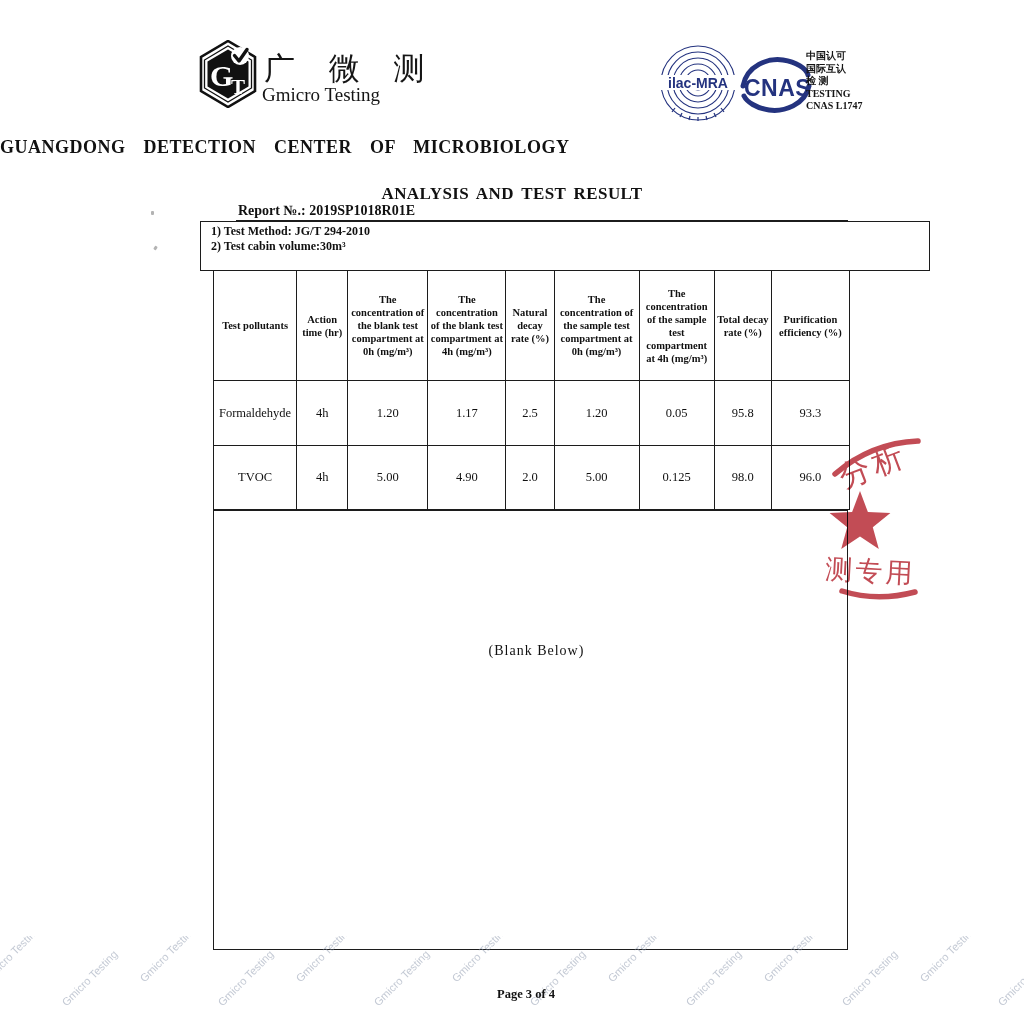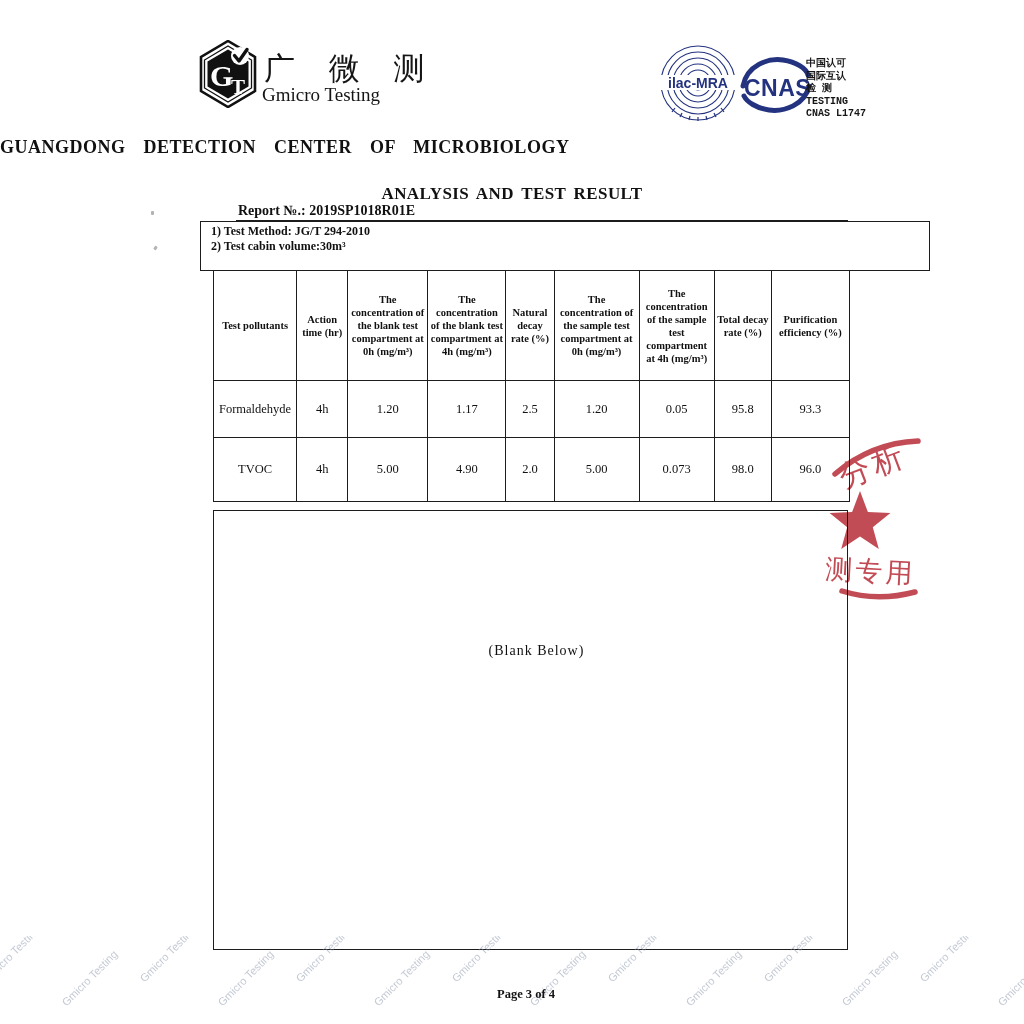--- a/index.html
+++ b/index.html
@@ -8,40 +8,40 @@
     background:#ffffff;font-family:"Liberation Serif",serif;color:#111;
   }
   .abs{position:absolute;}
 
   
   .gt-logo{left:196px;top:40px;width:64px;height:68px;}
   .cn-name{left:264px;top:48px;font-size:31px;letter-spacing:13px;font-weight:500;color:#151515;white-space:nowrap;}
   .en-name{left:262px;top:84px;font-size:19px;color:#151515;white-space:nowrap;}
   .ilac-logo{left:658px;top:44px;width:80px;height:78px;}
   .cnas-logo{left:740px;top:56px;width:72px;height:58px;}
-  .acc-text{left:806px;top:58px;width:92px;font-family:Liberation Mono, monospace;}
+  .acc-text{left:806px;top:50px;width:92px;font-family:Liberation Serif, serif;}
   .acc-line{font-size:10px;font-weight:bold;line-height:12.5px;color:#151515;white-space:nowrap;}
 
   
   .center-name{left:0;right:0;top:137px;text-align:left;font-size:18px;font-weight:bold;word-spacing:13px;letter-spacing:.5px;}
   .doc-title{left:0;right:0;top:184px;text-align:center;font-size:17px;font-weight:bold;word-spacing:3px;letter-spacing:.4px;}
   .report-no{left:238px;top:203px;font-size:14px;font-weight:bold;}
   .report-underline{left:236px;top:219.5px;width:612px;height:1.8px;background:#1c1c1c;}
 
   
   .notes-box{left:200px;top:221px;width:730px;height:50px;border:1.5px solid #1c1c1c;box-sizing:border-box;padding:2px 0 0 10px;}
   .note-line{font-size:12px;font-weight:bold;line-height:15.3px;white-space:nowrap;}
 
   
   .table-wrap{left:213px;top:270px;width:637px;}
   table{border-collapse:collapse;table-layout:fixed;width:637px;}
   th,td{border:1.5px solid #1c1c1c;text-align:center;vertical-align:middle;padding:1px 2px;box-sizing:border-box;background:transparent;}
   th{font-size:10.5px;font-weight:bold;line-height:13px;font-family:"Liberation Serif",serif;}
   td{font-size:12.5px;}
-  tr.hdr{height:110px;} tr.r1{height:57px;} tr.r2{height:64px;}
+  tr.hdr{height:110px;} tr.r1{height:65px;} tr.r2{height:64px;}
 
   
   .blank-box{left:213px;top:510px;width:635px;height:440px;border:1.6px solid #1c1c1c;box-sizing:border-box;padding-left:12px;}
   .blank-note{margin-top:132px;text-align:center;font-size:14px;letter-spacing:1px;}
 
   
   .stamp{left:822px;top:428px;width:195px;height:182px;opacity:.82;mix-blend-mode:multiply;pointer-events:none;}
 
   
   .wm-band{left:0;top:936px;width:1024px;height:88px;overflow:hidden;}
@@ -149,21 +149,21 @@
           <td>95.8</td>
           <td>93.3</td>
         </tr>
         <tr class="r2">
           <td>TVOC</td>
           <td>4h</td>
           <td>5.00</td>
           <td>4.90</td>
           <td>2.0</td>
           <td>5.00</td>
-          <td>0.073</td>
+          <td>0.125</td>
           <td>98.0</td>
           <td>96.0</td>
         </tr>
       </tbody>
   </table>
 </div>
 
 <div class="abs blank-box">
   <div class="blank-note">(Blank Below)</div>
 </div>

